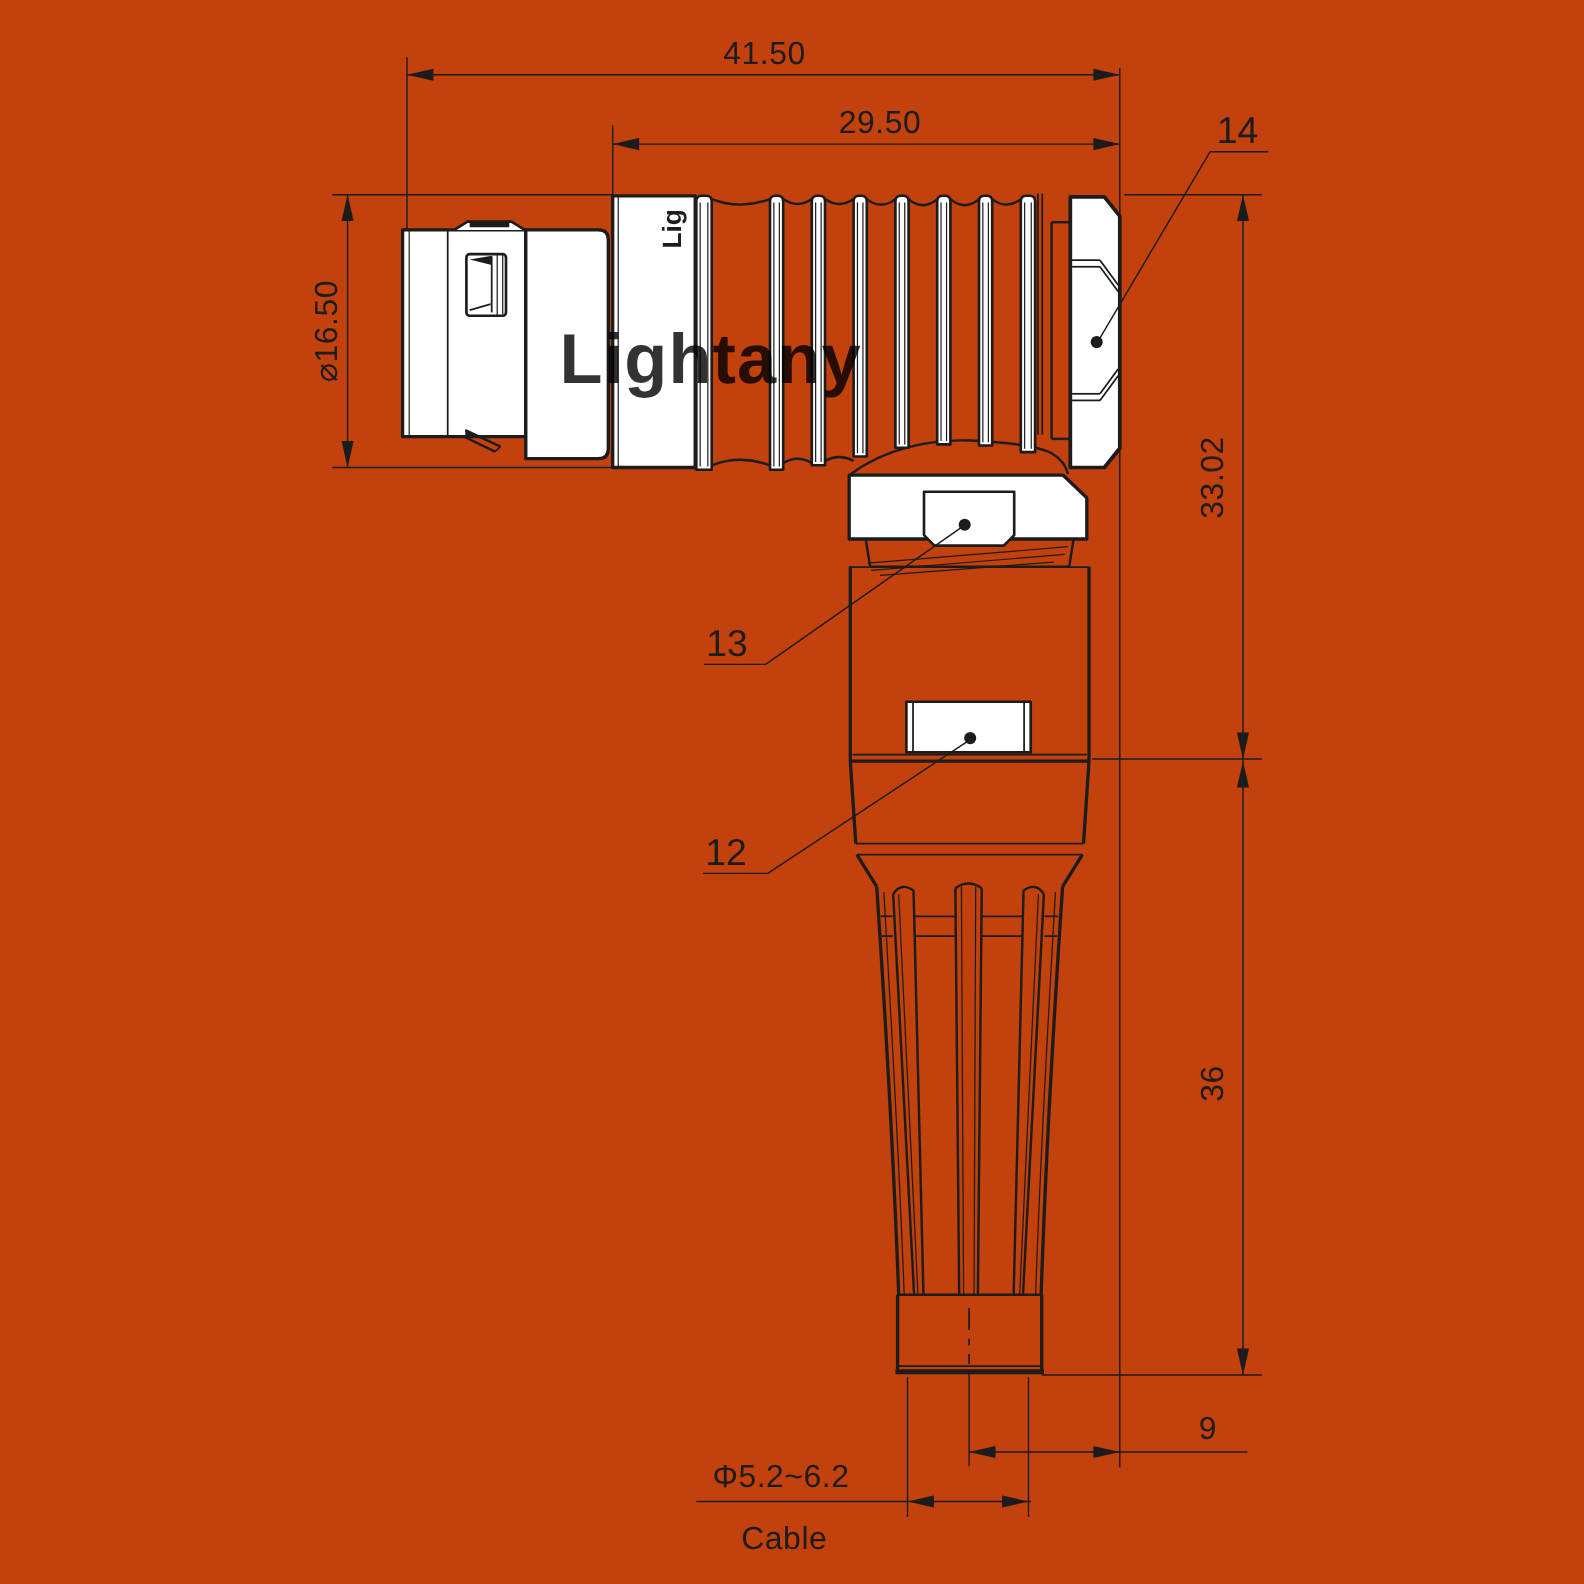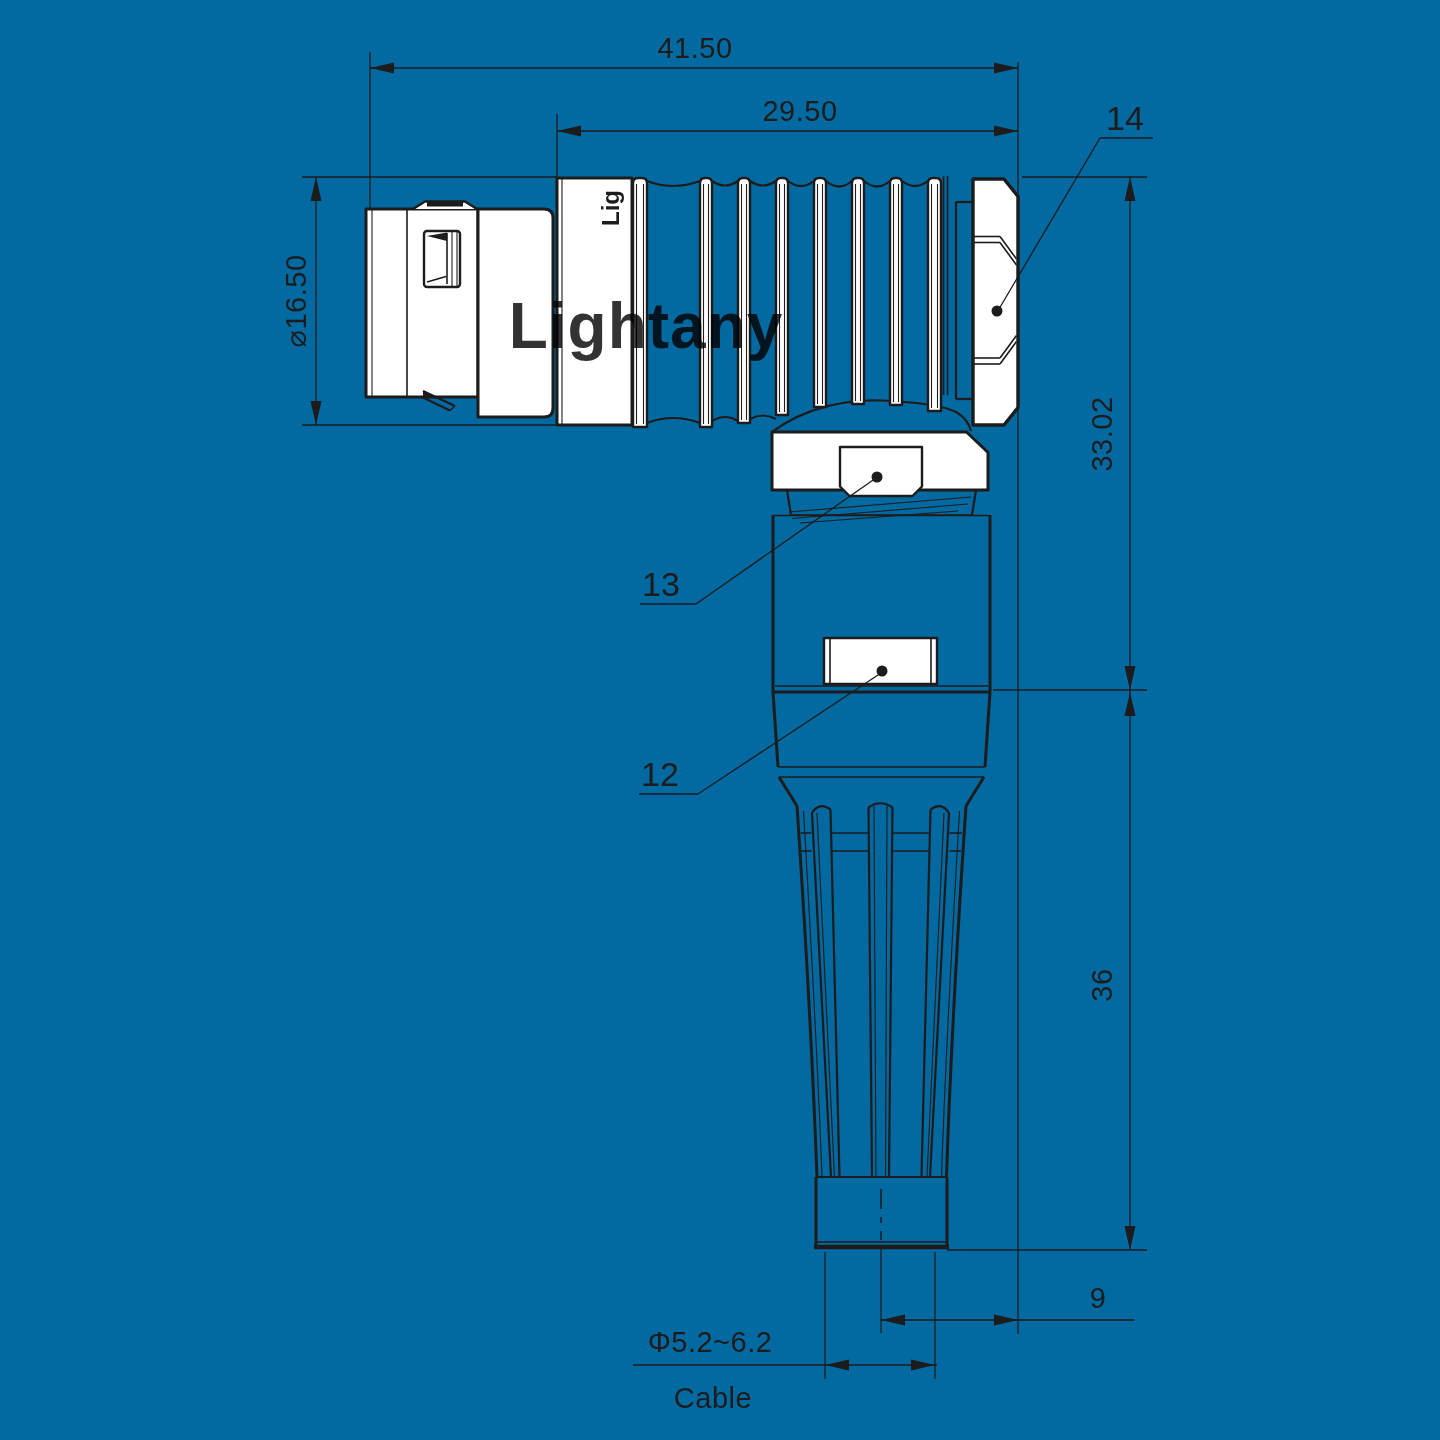--- a/index.html
+++ b/index.html
@@ -1,16 +1,16 @@
 <!DOCTYPE html>
 <html><head>
 <meta charset="utf-8">
 <style>
   html,body{margin:0;padding:0;background:#ffffff;}
-  #canvas{position:relative;width:1440px;height:1440px;background:#0369a1;overflow:hidden;}
+  #canvas{position:relative;width:1440px;height:1440px;background:#c2410c;overflow:hidden;}
   svg{position:absolute;left:0;top:0;}
   .outline{fill:none;stroke:#1c1c1c;stroke-width:3;stroke-linejoin:round;}
   .wfill{fill:#ffffff;stroke:#1c1c1c;stroke-width:3;stroke-linejoin:round;}
   .wfill25{fill:#ffffff;stroke:#1c1c1c;stroke-width:2.4;stroke-linejoin:round;}
   .detail{fill:none;stroke:#1c1c1c;stroke-width:1.6;}
   .det2{fill:none;stroke:#1c1c1c;stroke-width:2.2;}
   .thin{fill:none;stroke:#1c1c1c;stroke-width:1.1;}
   .dim{fill:none;stroke:#1c1c1c;stroke-width:1.3;}
   .arrow{fill:#1c1c1c;stroke:none;}
   .dot{fill:#1c1c1c;stroke:none;}

